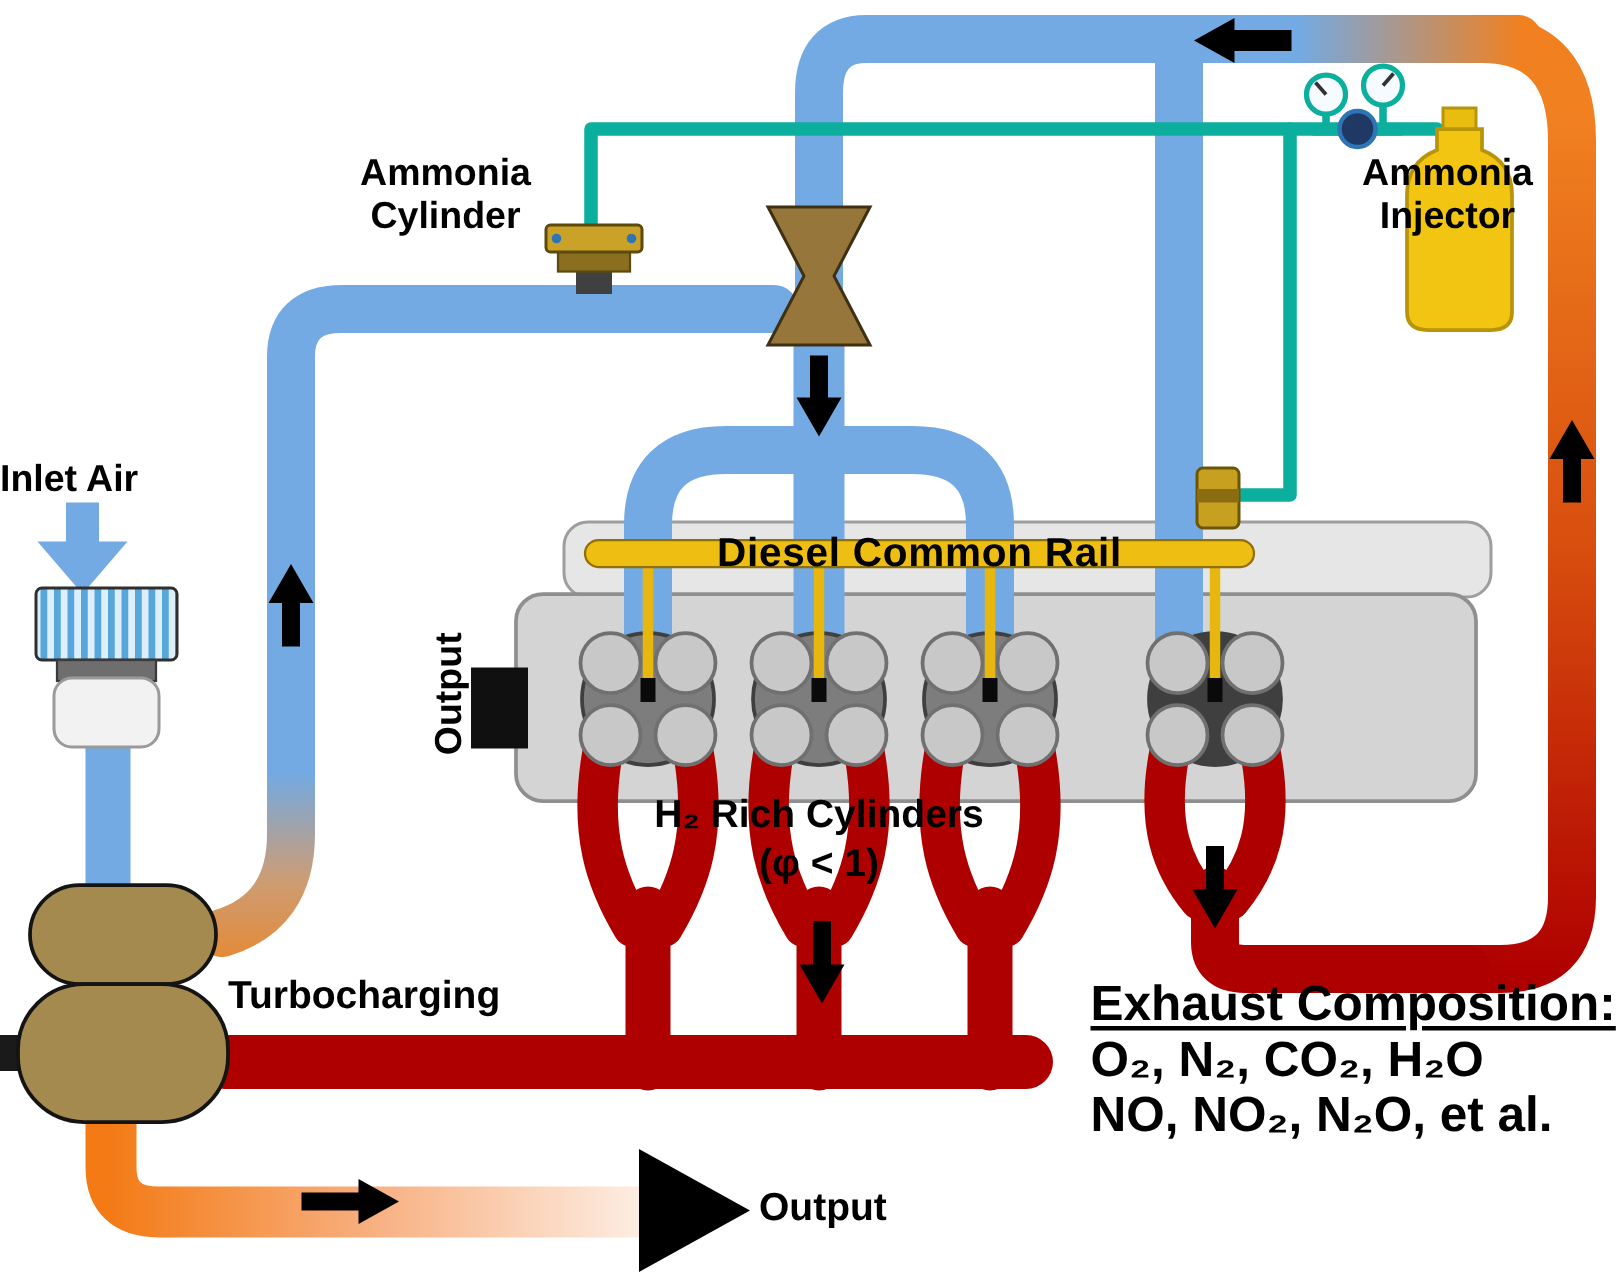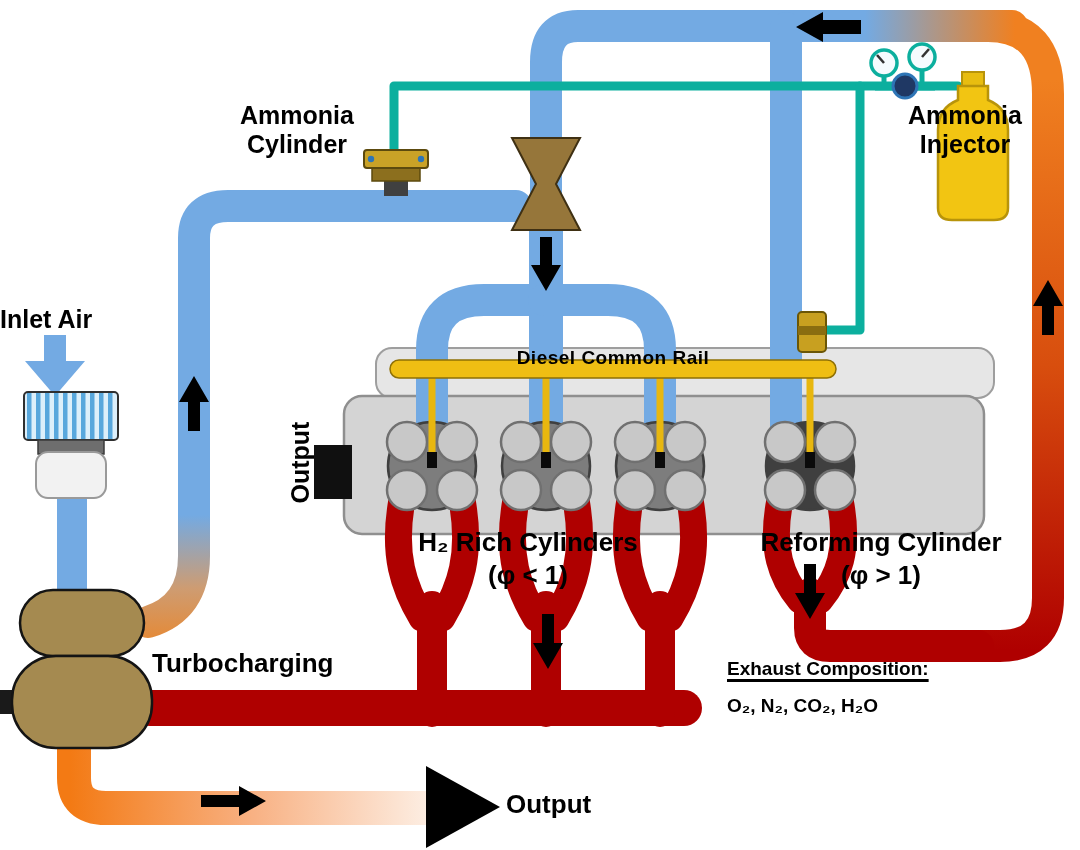--- a/index.html
+++ b/index.html
@@ -6,21 +6,21 @@
   #stage{position:relative;width:1080px;height:850px;background:#fff;
          font-family:"Liberation Sans",sans-serif;overflow:hidden}
   #stage svg{position:absolute;left:0;top:0}
   .lbl{position:absolute;font-weight:bold;color:#000;font-size:26px;line-height:30px;white-space:nowrap}
   .sm{font-size:25px;line-height:29px}
   .center{text-align:center}
   .underline{text-decoration:underline;text-decoration-thickness:2.5px;text-underline-offset:4px}
   .red{color:var(--h2-highlight-red,#E60000)}
   .ital{}
   .rot{transform:rotate(-90deg)}
-  .comp{font-size:19px;line-height:37px}
+  .comp{font-size:33px;line-height:37px}
 </style>
 </head>
 <body>
 
 <div id="stage">
 
 <svg viewBox="0 0 1080 850" width="1080" height="850">
   <defs>
     <linearGradient id="gIntake" gradientUnits="userSpaceOnUse" x1="0" y1="648" x2="0" y2="515">
       <stop offset="0" stop-color="#E8872E"></stop>
@@ -178,36 +178,33 @@
 </div>
 
 <div class="lbl sm" style="left:577px;top:101px">
 </div>
 
 <div class="lbl sm center" style="left:884px;top:101px;width:162px">
   <div>Ammonia</div>
   <div>Injector</div>
 </div>
 
-<div class="lbl center" style="left:390px;top:343px;width:446px;font-size:19px;letter-spacing:0.5px">Diesel Common Rail</div>
+<div class="lbl center" style="left:390px;top:353px;width:446px;font-size:27px;letter-spacing:0.5px">Diesel Common Rail</div>
 
 <div class="lbl sm center rot" style="left:253px;top:448px;width:94px">Output</div>
 
-<div class="lbl center" style="left:368px;top:526px;width:320px;line-height:33px">
+<div class="lbl center" style="left:386px;top:526px;width:320px;line-height:33px">
   <div>H₂ Rich Cylinders</div>
   <div class="ital">(φ &lt; 1)</div>
 </div>
 
-<div class="lbl center" style="left:722px;top:526px;width:318px;line-height:33px">
-  <div>Reforming Cylinder</div>
-  <div class="ital">(φ &gt; 1)</div>
-</div>
 
 <div class="lbl" style="left:152px;top:648px">Turbocharging</div>
 
 <div class="lbl" style="left:506px;top:789px">Output</div>
 
 <div class="lbl comp" style="left:727px;top:650px">
   <div class="underline">Exhaust Composition:</div>
   <div>O₂, N₂, CO₂, H₂O</div>
+  <div>NO, NO₂, N₂O, et al.</div>
 </div>
 
 </div>
 
 </body></html>

